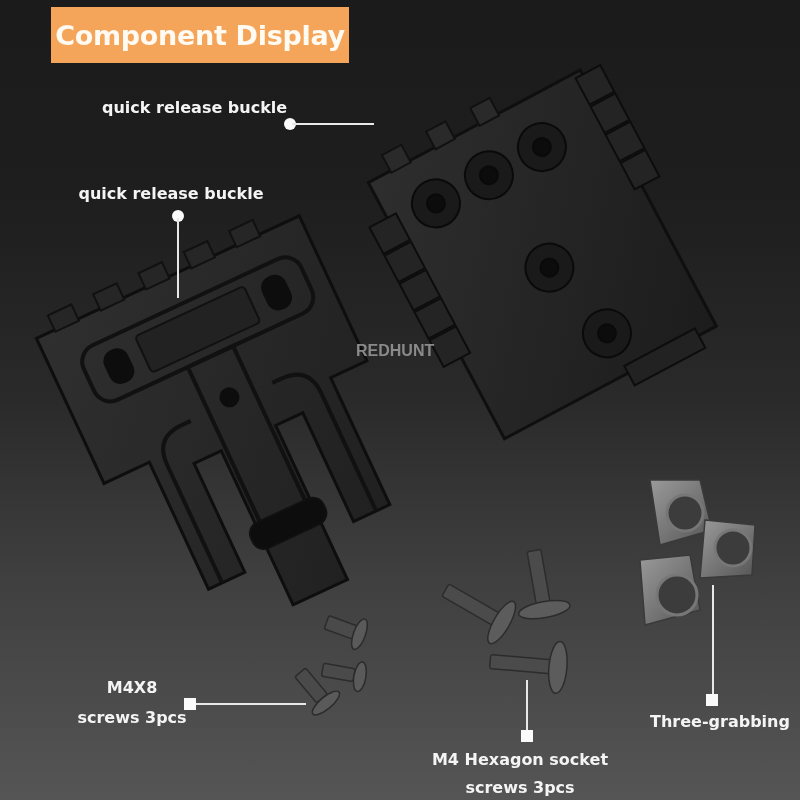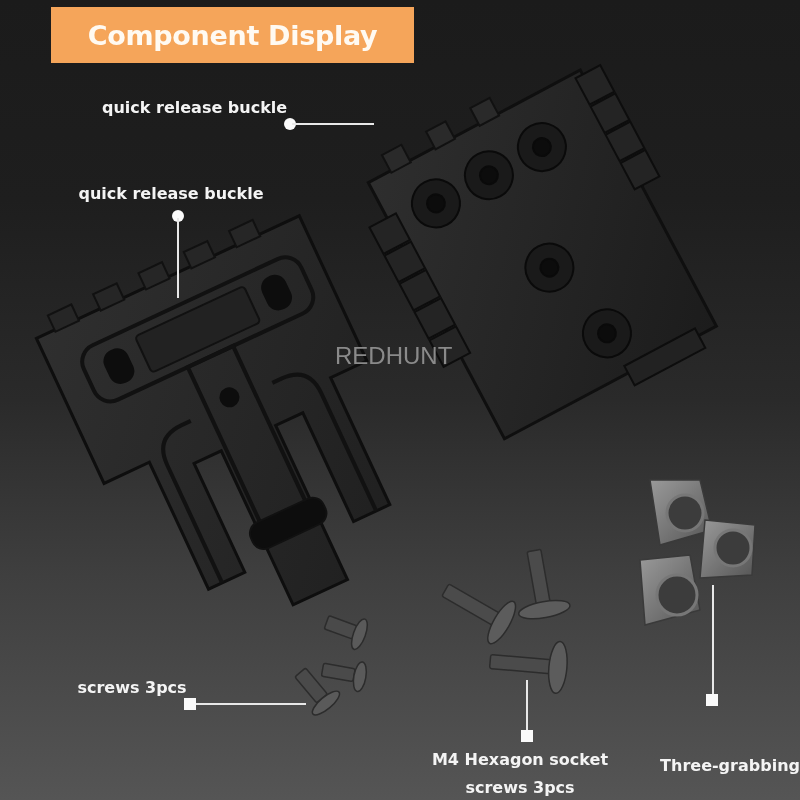--- a/index.html
+++ b/index.html
@@ -3,36 +3,36 @@
   <meta charset="utf-8">
   <style>
     html, body { margin: 0; padding: 0; }
     body { width: 800px; height: 800px; overflow: hidden; }
     .canvas {
       position: relative; width: 800px; height: 800px; overflow: hidden;
       background: linear-gradient(180deg, #1b1b1b 0%, #1e1e1e 25%, #2a2a2a 50%, #3f3f3f 72%, #555 100%);
       font-family: "DejaVu Sans", sans-serif;
     }
     .badge {
-      position: absolute; left: 51px; top: 7px; width: 363px; height: 56px;
+      position: absolute; left: 51px; top: 7px; width: 298px; height: 56px;
       background: #f5a55a; box-sizing: border-box;
       display: flex; align-items: center; justify-content: center;
     }
     .badge span {
       color: #fffaf2; font-family: "DejaVu Sans", sans-serif; font-weight: bold;
       font-size: 27px; letter-spacing: -0.3px;
     }
     .label {
       position: absolute; color: #f4f4f4; font-family: "DejaVu Sans", sans-serif;
       font-weight: bold; font-size: 16px; line-height: 28px; text-align: center;
       white-space: nowrap;
     }
     .watermark {
-      position: absolute; left: 335px; top: 342px; color: #8a8a8a;
-      font-family: "Liberation Sans", sans-serif; font-weight: normal; font-size: 24px;
+      position: absolute; left: 356px; top: 342px; color: #8a8a8a;
+      font-family: "Liberation Sans", sans-serif; font-weight: bold; font-size: 16px;
       letter-spacing: 0px;
     }
     .line { position: absolute; background: #e8e8e8; }
     .dot { position: absolute; width: 12px; height: 12px; border-radius: 50%; background: #fafafa; }
     .sq { position: absolute; width: 12px; height: 12px; background: #fafafa; }
     svg { position: absolute; left: 0; top: 0; }
   </style>
 </head>
 <body>
 
@@ -173,31 +173,32 @@
   <div class="dot" style="left:284px; top:118px;"></div>
   <div class="line" style="left:292px; top:123px; width:82px; height:2px;"></div>
 
   <div class="label" style="left:76px; top:180px; width:190px;">
     <div>quick release buckle</div>
   </div>
   <div class="dot" style="left:172px; top:210px;"></div>
   <div class="line" style="left:177px; top:218px; width:2px; height:80px;"></div>
 
   <div class="label" style="left:74px; top:673px; width:116px; line-height:30px;">
+    <div>M4X8</div>
     <div>screws 3pcs</div>
   </div>
   <div class="sq" style="left:184px; top:698px;"></div>
   <div class="line" style="left:196px; top:703px; width:110px; height:2px;"></div>
 
   <div class="line" style="left:526px; top:680px; width:2px; height:50px;"></div>
   <div class="sq" style="left:521px; top:730px;"></div>
   <div class="label" style="left:426px; top:746px; width:188px;">
     <div>M4 Hexagon socket</div>
     <div>screws 3pcs</div>
   </div>
 
   <div class="line" style="left:712px; top:585px; width:2px; height:110px;"></div>
   <div class="sq" style="left:706px; top:694px;"></div>
-  <div class="label" style="left:634px; top:708px; width:166px; text-align:right;margin-top:44px;">
+  <div class="label" style="left:634px; top:708px; width:166px; text-align:center;">
     <div style="padding-left:6px;">Three-grabbing</div>
   </div>
 
 </div>
 
 </body></html>

